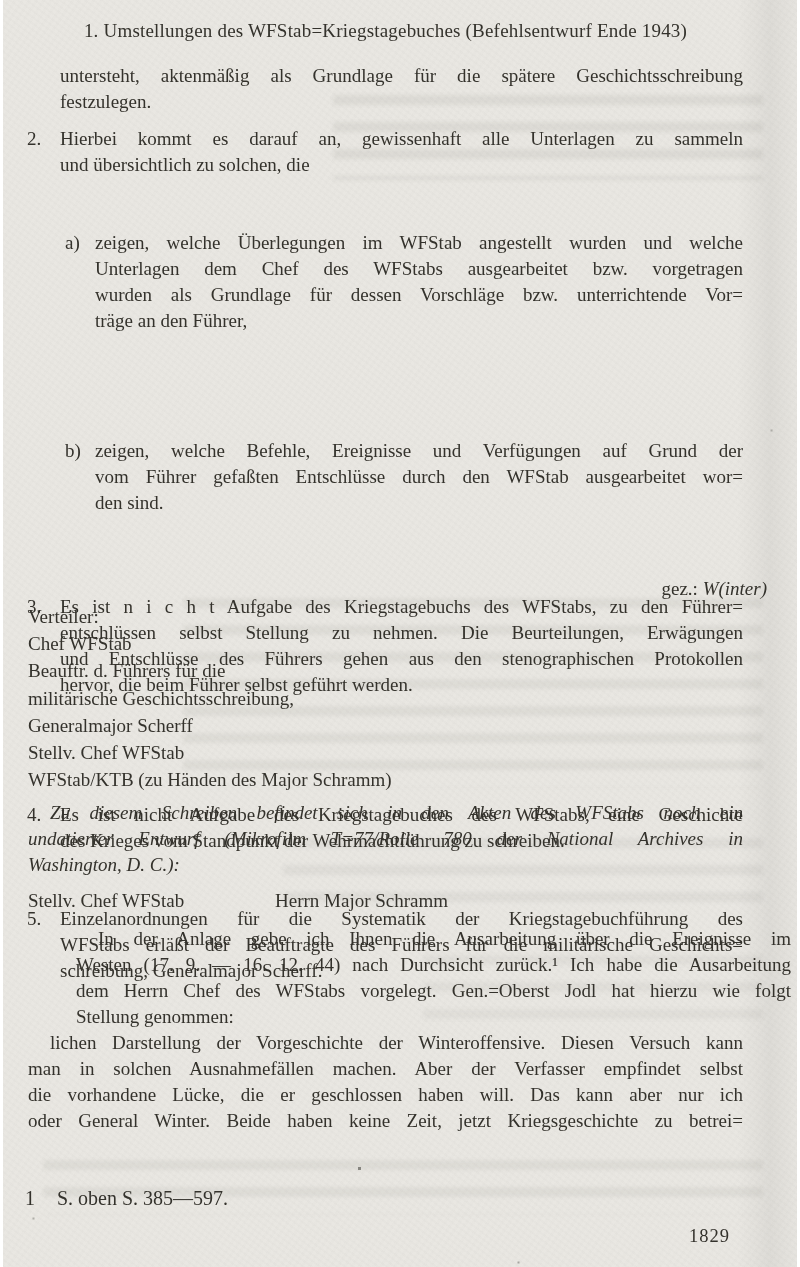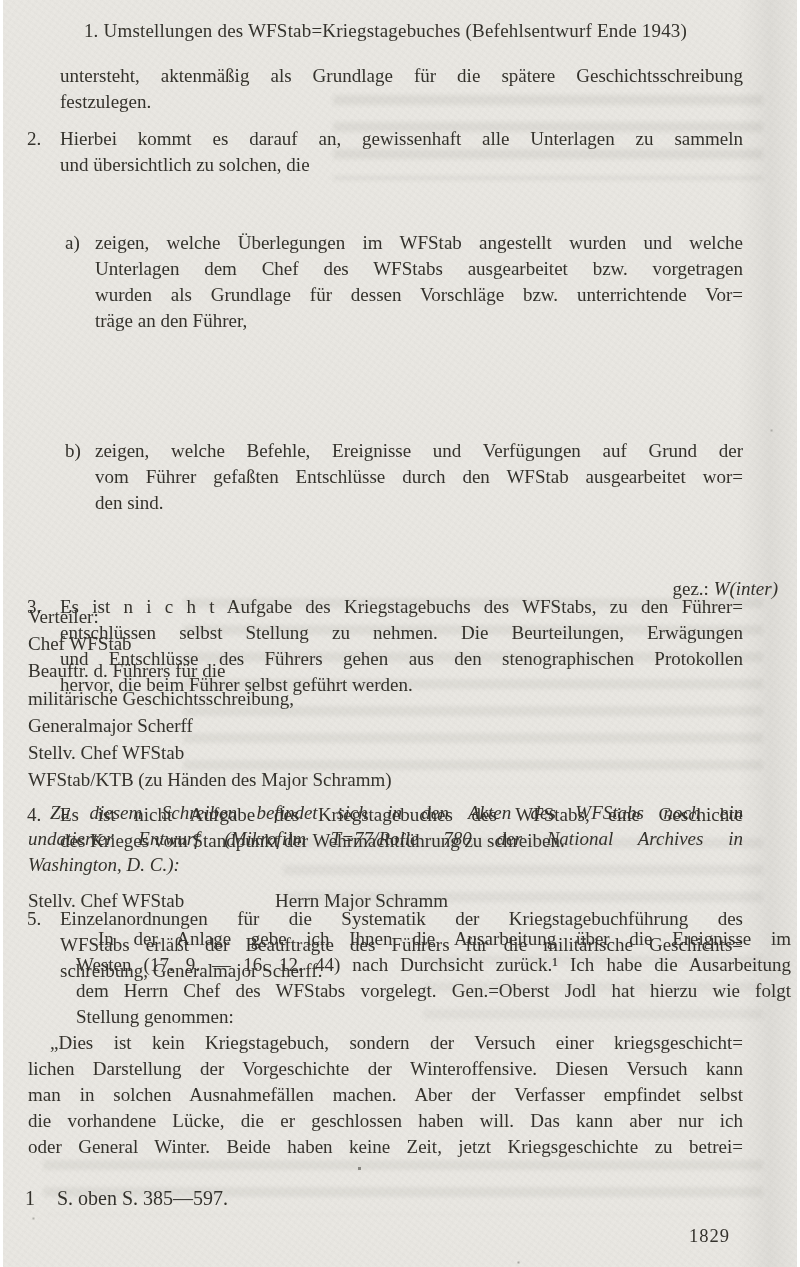--- a/index.html
+++ b/index.html
@@ -30,21 +30,21 @@
   .lines.jall .tl:last-child { text-align-last: justify; }
   .lines.ind .tl:first-child { text-indent: 22px; }
   .item { position: relative; }
   .item > .num {
     position: absolute; left: -33px; top: 0;
     width: 30px; text-align: left;
   }
   .sub { left: 92px; width: 648px; }
   .sub > .num { left: -30px; }
   .signature {
-    left: 62px; top: 578px; width: 713px;
+    left: 51px; top: 578px; width: 713px;
     font-size: 19px; text-align: right;
   }
   .signature .sig-name { font-style: italic; }
   .verteiler { left: 25px; top: 603px; width: 560px; font-size: 19px; line-height: 27.2px; }
   .verteiler .tl { text-align: left; text-align-last: left; }
   .address-line { left: 25px; top: 890px; width: 715px; font-size: 19px; }
   .address-line .addr-right { position: absolute; left: 247px; top: 0; }
   .footnote { left: 22px; top: 1187px; width: 500px; font-size: 20px; }
   .footnote .fn-text { margin-left: 22px; }
   .page-number { left: 627px; top: 1226px; width: 100px; text-align: right; font-size: 18.5px; letter-spacing: 1px; }
@@ -171,21 +171,20 @@
   </div>
 
   <div class="block full-col lines ind" style="top:926px;margin-left:48px;">
       <div class="tl">In der Anlage gebe ich Ihnen die Ausarbeitung über die Ereignisse im</div>
       <div class="tl">Westen (17. 9. — 16. 12. 44) nach Durchsicht zurück.¹ Ich habe die Ausarbeitung</div>
       <div class="tl">dem Herrn Chef des WFStabs vorgelegt. Gen.=Oberst Jodl hat hierzu wie folgt</div>
       <div class="tl">Stellung genommen:</div>
     </div>
 
   <div class="block full-col lines ind jall" style="top:1030px;">
-      <div class="tl">„Dies ist kein Kriegstagebuch, sondern der Versuch einer kriegsgeschicht=</div>
       <div class="tl">lichen Darstellung der Vorgeschichte der Winteroffensive. Diesen Versuch kann</div>
       <div class="tl">man in solchen Ausnahmefällen machen. Aber der Verfasser empfindet selbst</div>
       <div class="tl">die vorhandene Lücke, die er geschlossen haben will. Das kann aber nur ich</div>
       <div class="tl">oder General Winter. Beide haben keine Zeit, jetzt Kriegsgeschichte zu betrei=</div>
     </div>
 
   <div class="block footnote">
     <span>1</span><span class="fn-text">S. oben S. 385—597.</span>
   </div>
 

